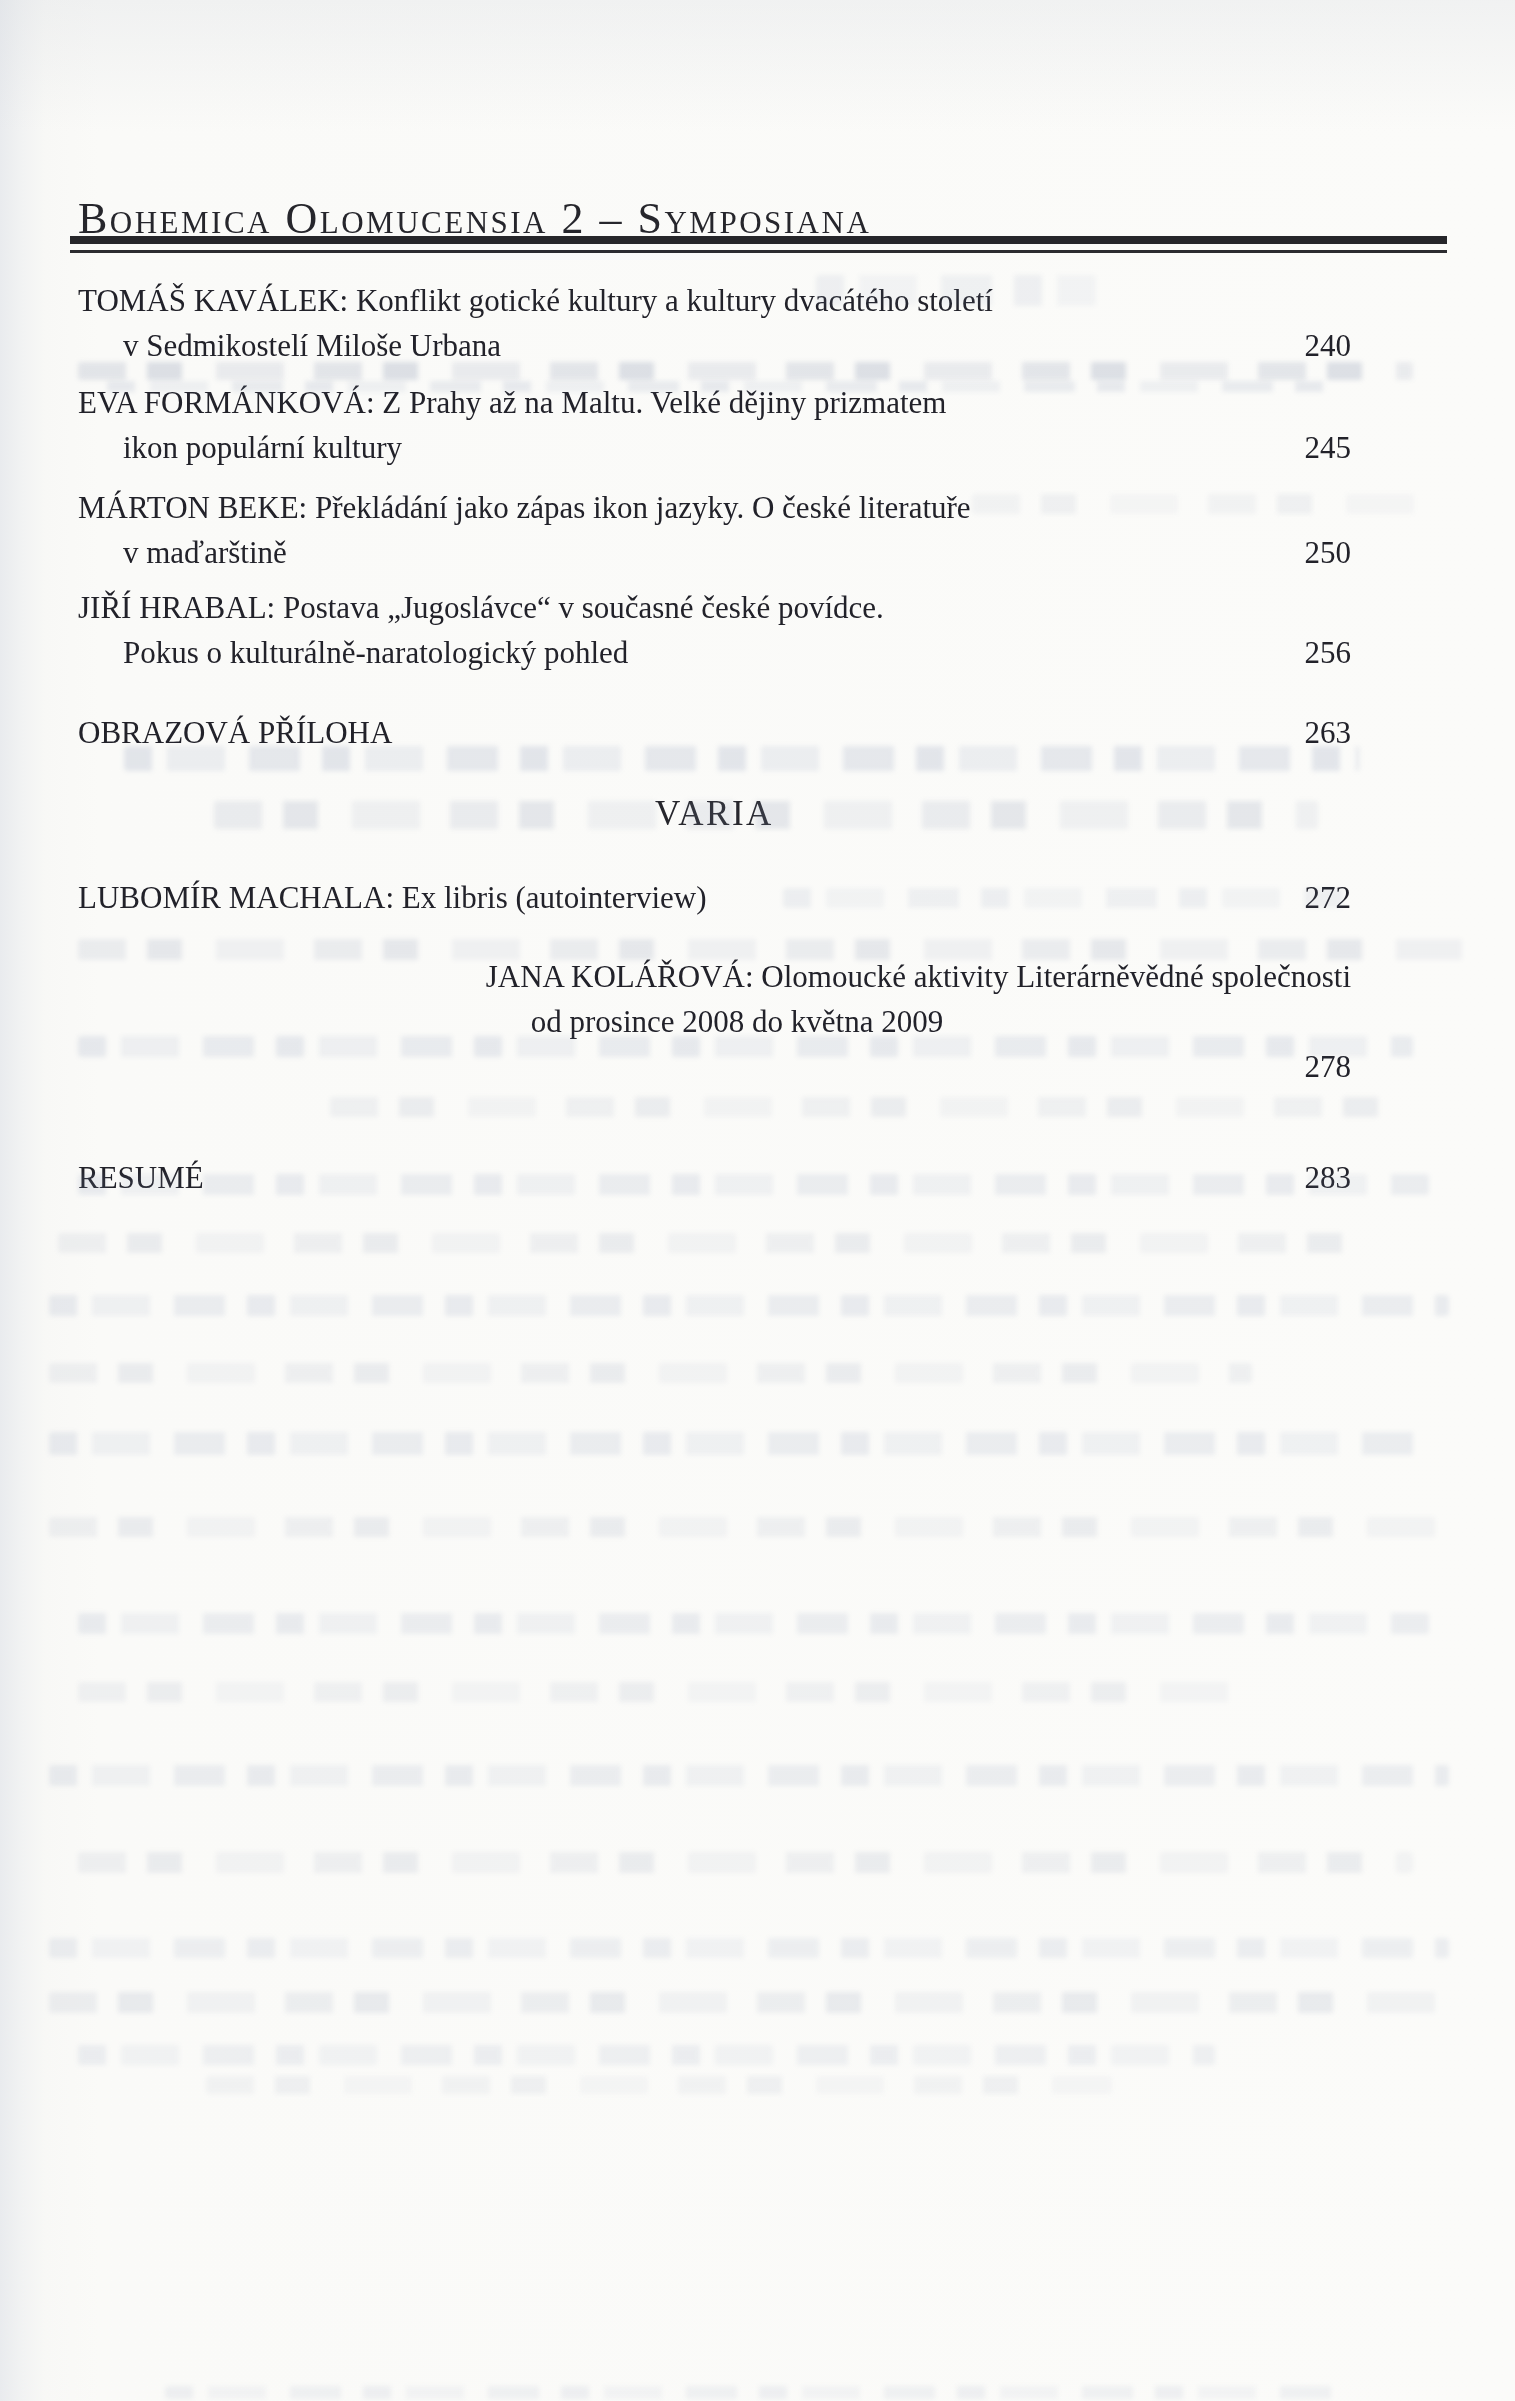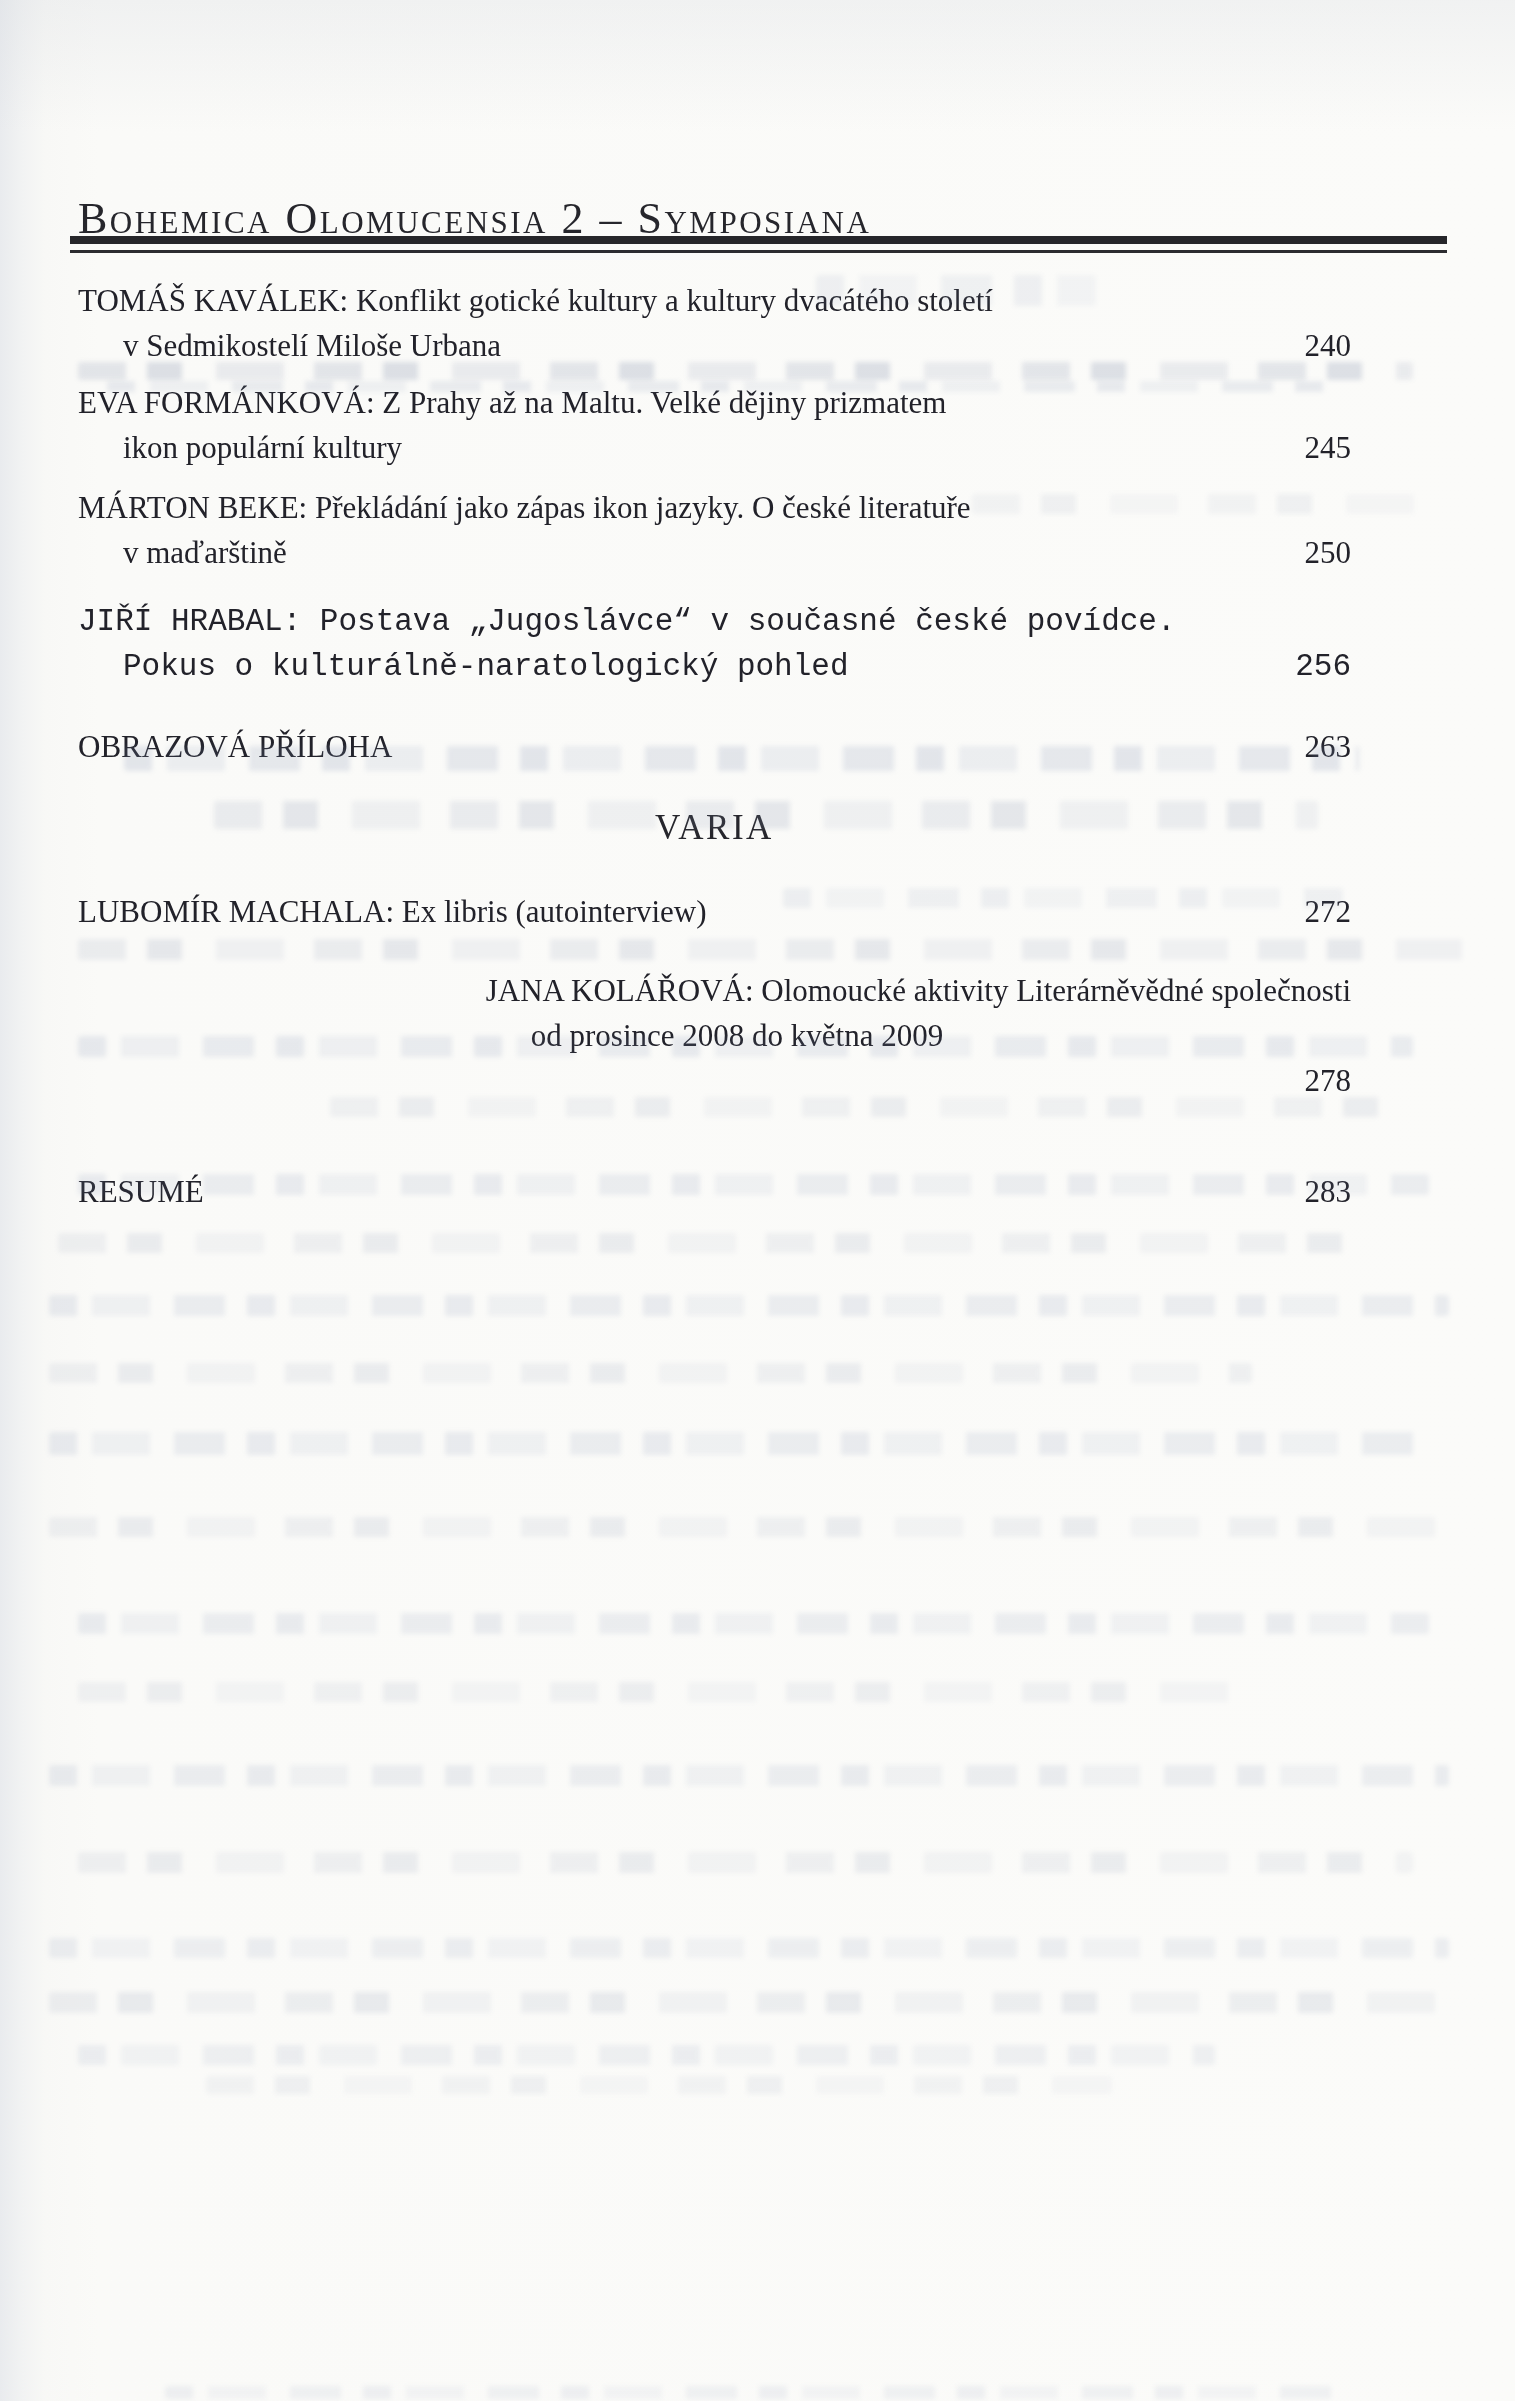--- a/index.html
+++ b/index.html
@@ -36,21 +36,21 @@
   .entry{
     display:flex;align-items:flex-end;column-gap:8px;
   }
   .entry-text{flex:1;}
   .line{font-size:31px;line-height:45px;white-space:nowrap;}
   .line.indent{padding-left:45px;}
   .page-num{font-size:31px;line-height:45px;}
 
   .mt-e2{margin-top:11.5px;}
   .mt-e3{margin-top:15px;}
-  .mt-e4{margin-top:24px;font-family:Liberation Mono, monospace;}
+  .mt-e4{margin-top:10px;}
   .mt-e5{margin-top:35px;}
   .varia-heading{
     margin-top:36px;
     text-align:center;
     font-size:35px;line-height:45px;letter-spacing:2.5px;
     color:#26262c;
   }
   .mt-e6{margin-top:39px;}
   .mt-e7{margin-top:34px;flex-direction:column;}
   .mt-e8{margin-top:66px;justify-content:center;}

